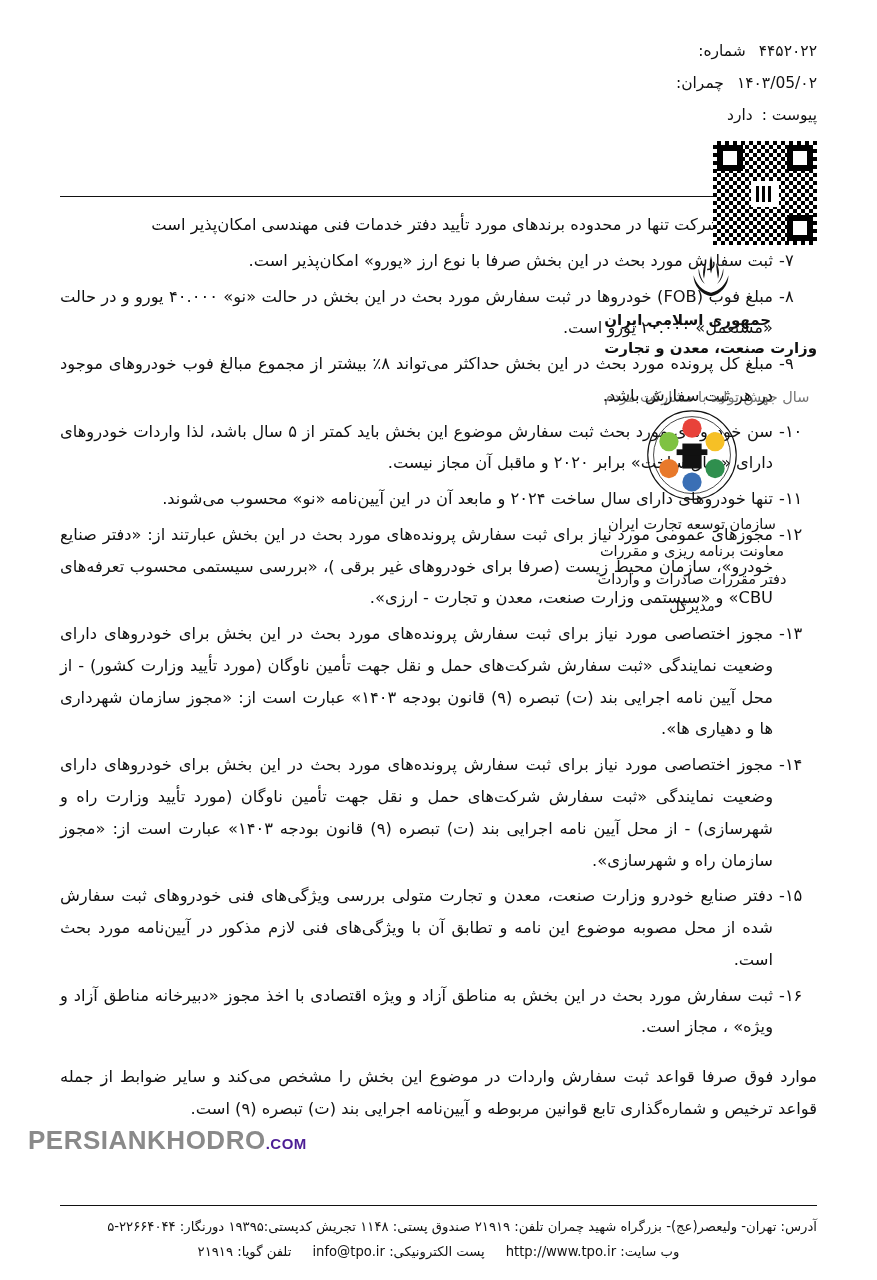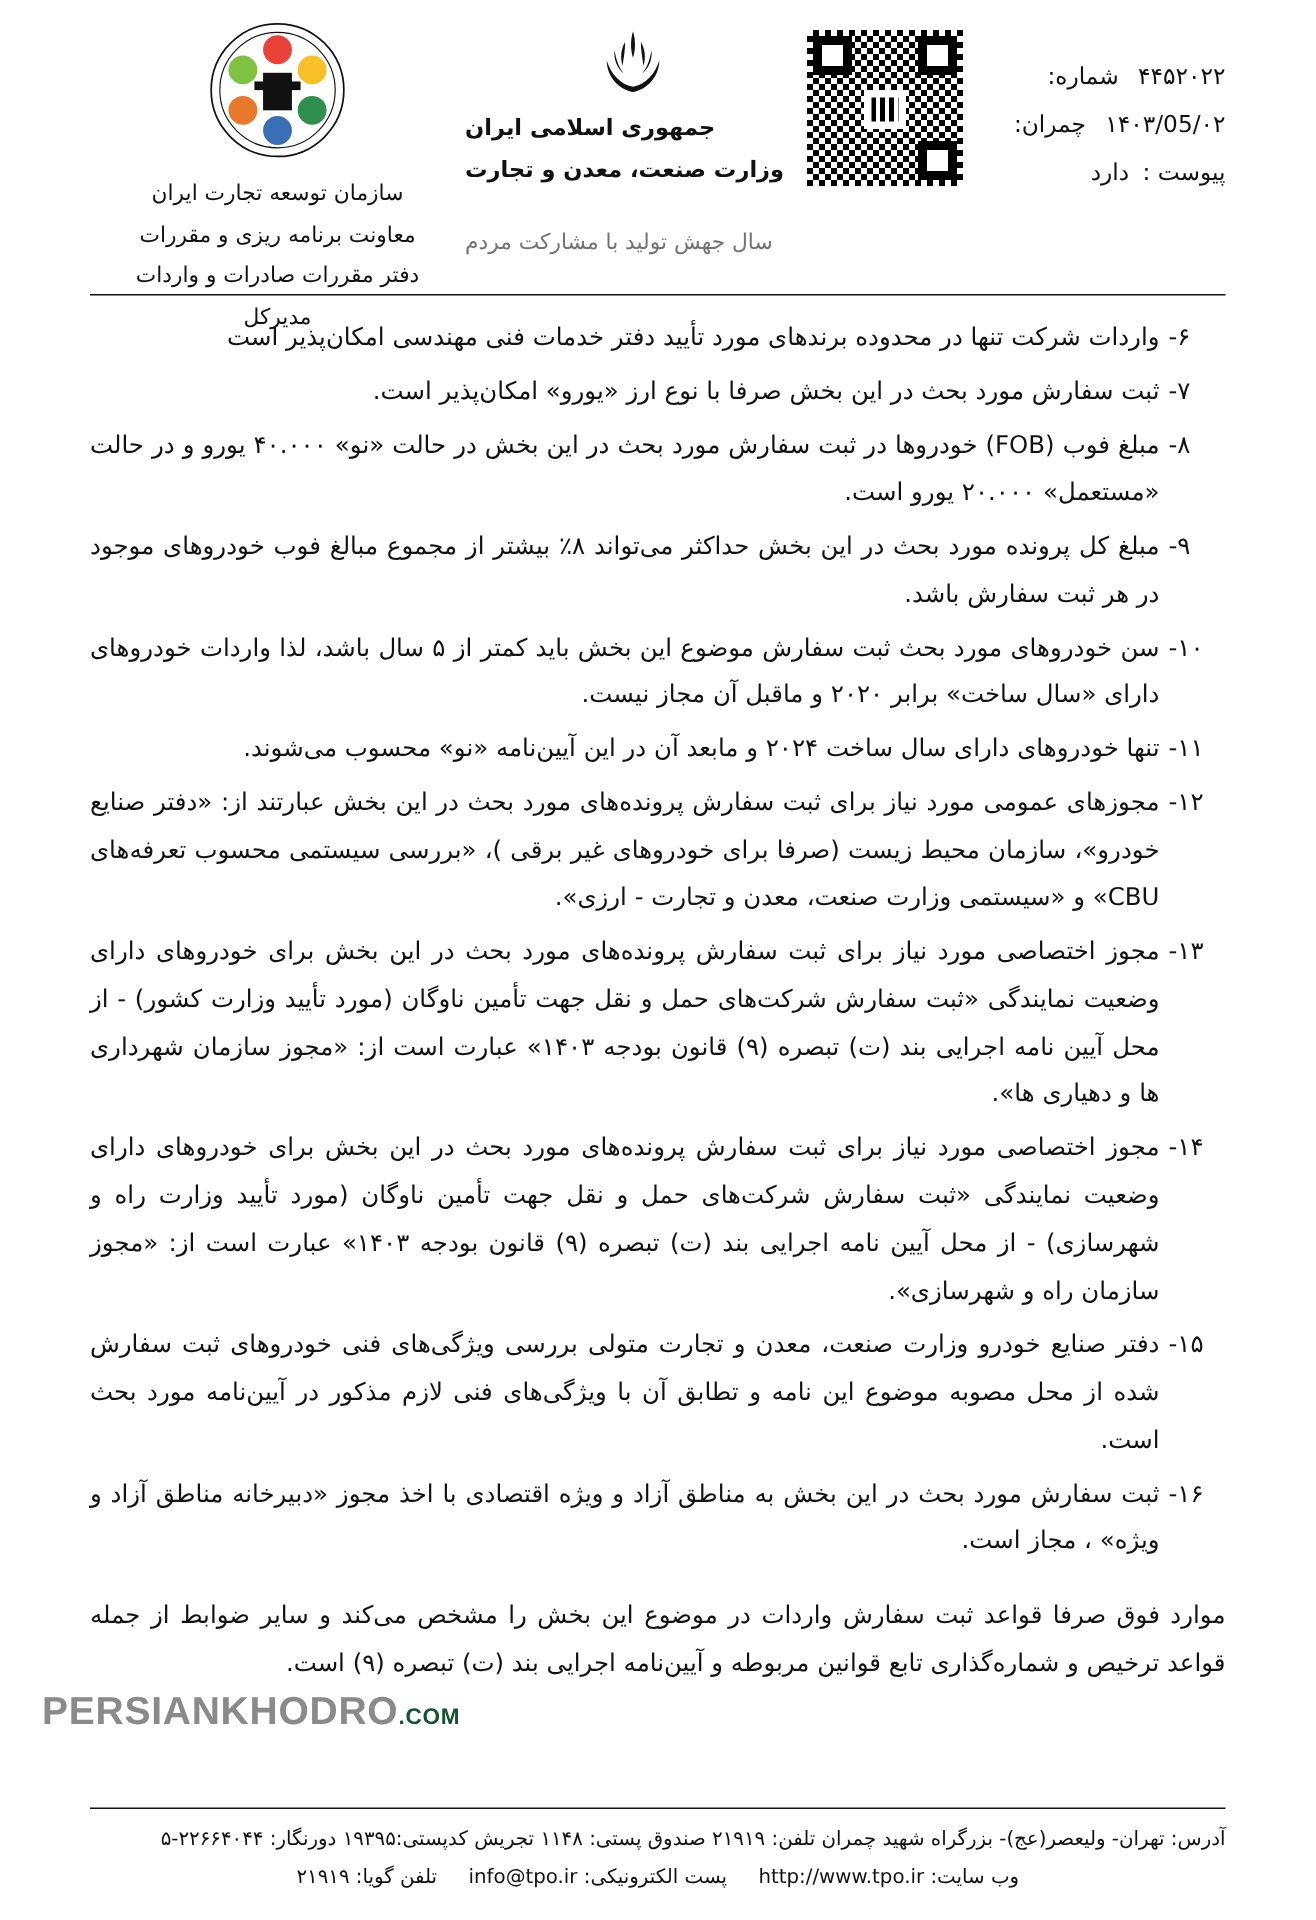--- a/index.html
+++ b/index.html
@@ -19,21 +19,21 @@
     width: 877px;
     height: 1280px;
     position: relative;
     box-sizing: border-box;
     padding: 0 60px;
   }
 
   
   .header {
     display: flex;
-    flex-direction: row;
+    flex-direction: column;
     align-items: flex-start;
     justify-content: space-between;
     padding-top: 10px;
     height: 190px;
     box-sizing: border-box;
   }
   .header-right {
     width: 175px;
     text-align: right;
     padding-top: 26px;
@@ -183,21 +183,21 @@
     font-family: "Liberation Sans", sans-serif;
     font-size: 26px;
     font-weight: 700;
     color: #8a8a8a;
     letter-spacing: 0.5px;
     direction: ltr;
   }
   .watermark .dot {
     font-size: 15px;
     font-weight: 700;
-    color: #14532d;
+    color: #4c1d95;
     text-align: center;
   }
 
   
   .footer {
     position: absolute;
     left: 60px;
     right: 60px;
     bottom: 16px;
     direction: rtl;

